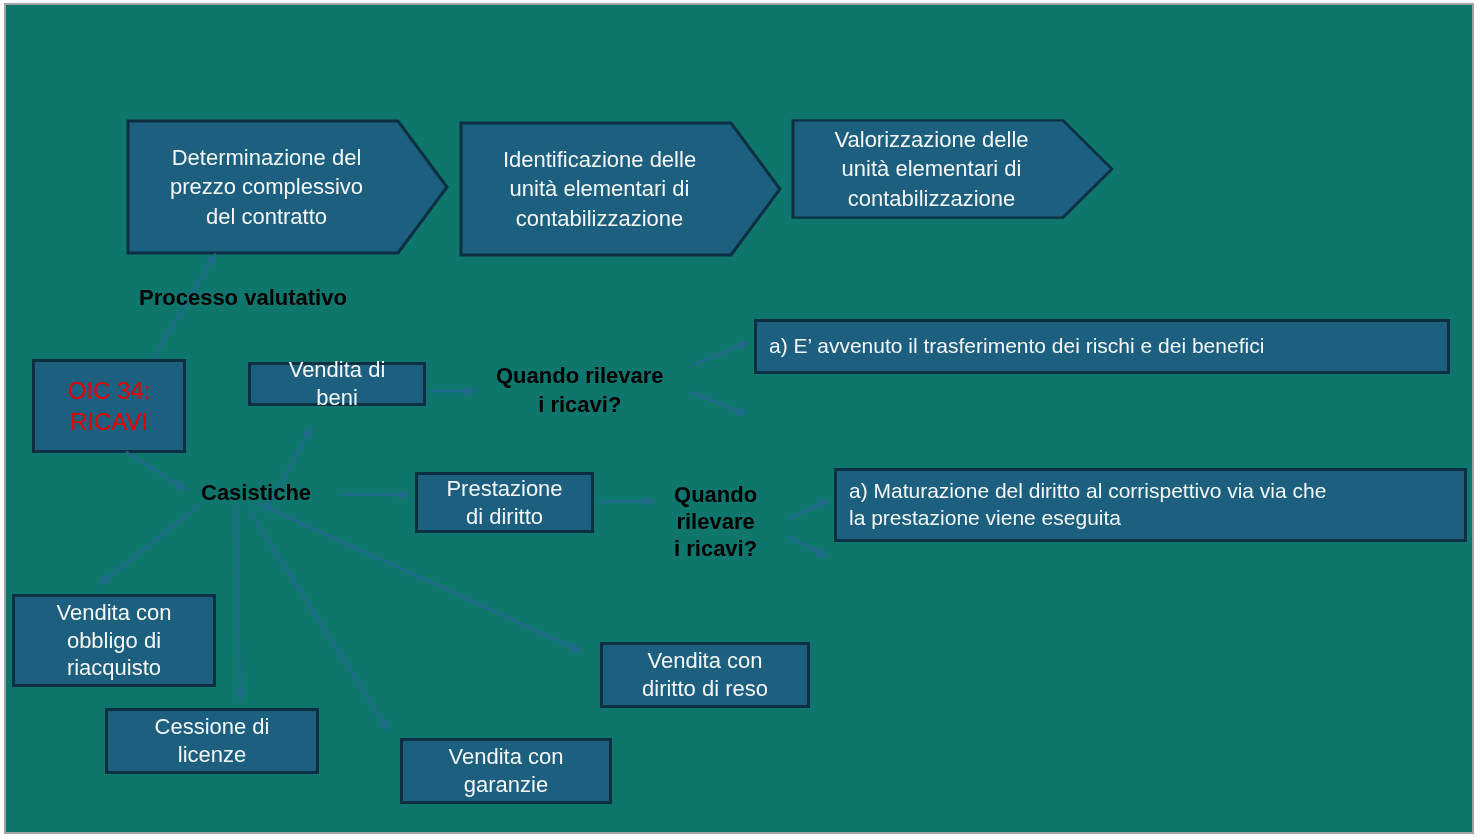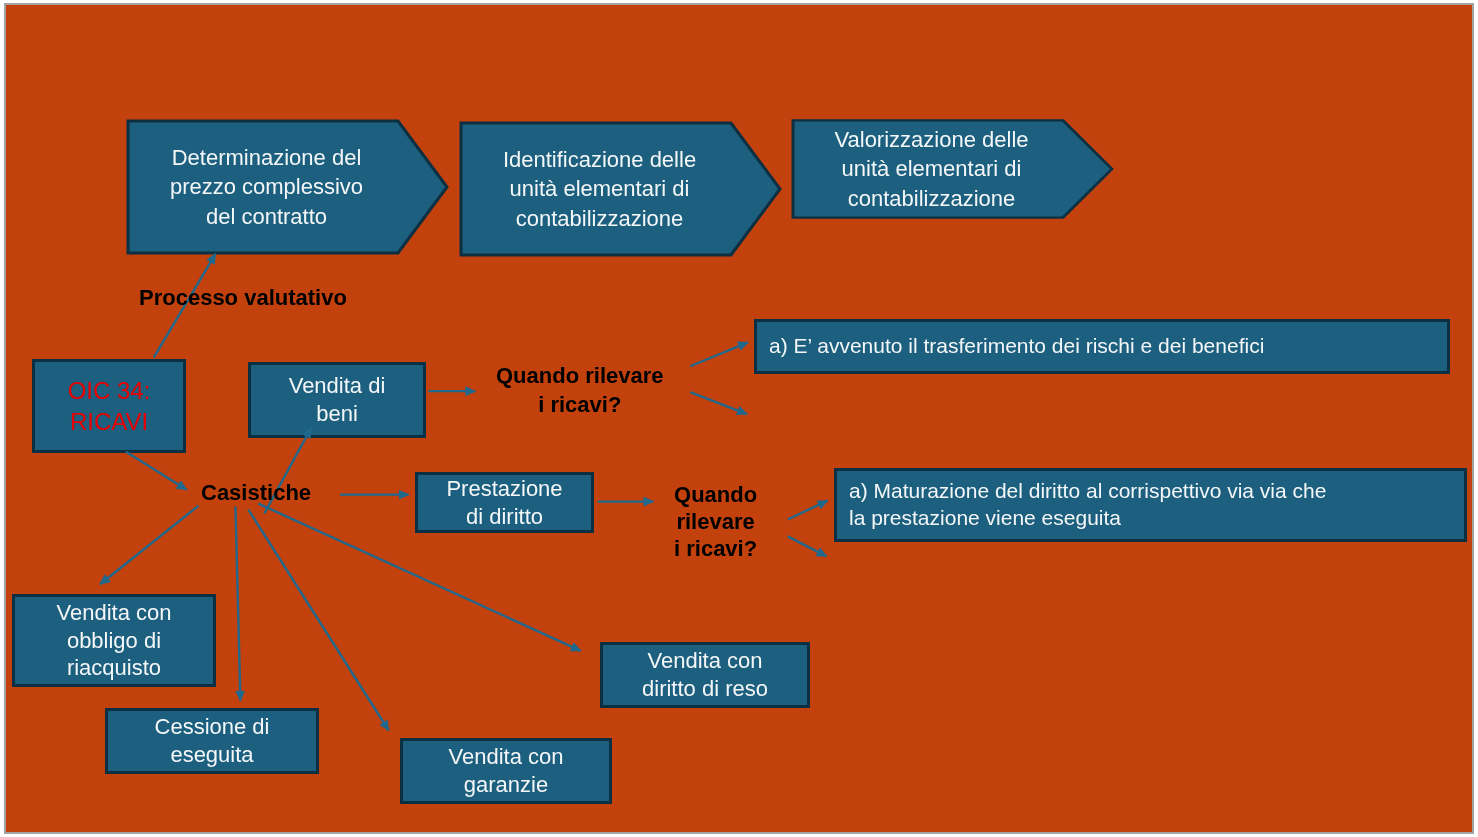--- a/index.html
+++ b/index.html
@@ -1,19 +1,19 @@
 <!DOCTYPE html>
 <html><head>
 <meta charset="utf-8">
 <style>
   html,body{margin:0;padding:0;background:#ffffff;}
   .page{position:relative;width:1478px;height:837px;background:#ffffff;
         font-family:"Liberation Sans","DejaVu Sans",sans-serif;overflow:hidden;}
   .slide{position:absolute;left:4px;top:3px;right:4px;bottom:3px;
-         border:2px solid #a3a3a3;background:#c2410c;}
+         border:2px solid #a3a3a3;background:#0f766e;}
   
   .chev{position:absolute;}
   .chev svg{position:absolute;left:0;top:0;width:100%;height:100%;}
   .chev polygon{fill:#1d5f7f;stroke:#0c2f42;stroke-width:3;}
   .chev-txt{position:absolute;left:0;top:0;right:0;bottom:0;padding:4px 52px 4px 10px;
             display:flex;align-items:center;justify-content:center;text-align:center;
             color:#f4f7f8;font-size:22px;line-height:1.33;white-space:pre-line;}
   
   .rbox{position:absolute;background:#1d5f7f;border:3px solid #0c2f42;box-sizing:border-box;
         color:#f4f7f8;font-size:22px;line-height:1.27;white-space:pre-line;
@@ -54,29 +54,29 @@
         <polygon points="2,2 272,2 321,68 272,134 2,134"></polygon>
         </svg>
       <div class="chev-txt">Valorizzazione delle
 unità elementari di
 contabilizzazione</div>
     </div>
 
     <div class="rbox oic" style="left:10px;top:354px;width:154px;height:94px">OIC 34:
 RICAVI</div>
 
-    <div class="rbox" style="left:242px;top:357px;width:178px;height:76px">Vendita di
+    <div class="rbox" style="left:242px;top:357px;width:178px;height:44px">Vendita di
 beni</div>
     <div class="rbox" style="left:409px;top:467px;width:179px;height:61px">Prestazione
 di diritto</div>
     <div class="rbox" style="left:6px;top:589px;width:204px;height:93px">Vendita con
 obbligo di
 riacquisto</div>
     <div class="rbox" style="left:99px;top:703px;width:214px;height:66px">Cessione di
-eseguita</div>
+licenze</div>
     <div class="rbox" style="left:394px;top:733px;width:212px;height:66px">Vendita con
 garanzie</div>
     <div class="rbox" style="left:594px;top:637px;width:210px;height:66px">Vendita con
 diritto di reso</div>
 
     <div class="rbox lft" style="left:748px;top:314px;width:696px;height:55px">a) E’ avvenuto il trasferimento dei rischi e dei benefici</div>
 
     <div class="rbox lft" style="left:828px;top:463px;width:633px;height:74px">a) Maturazione del diritto al corrispettivo via via che
 la prestazione viene eseguita</div>
 

